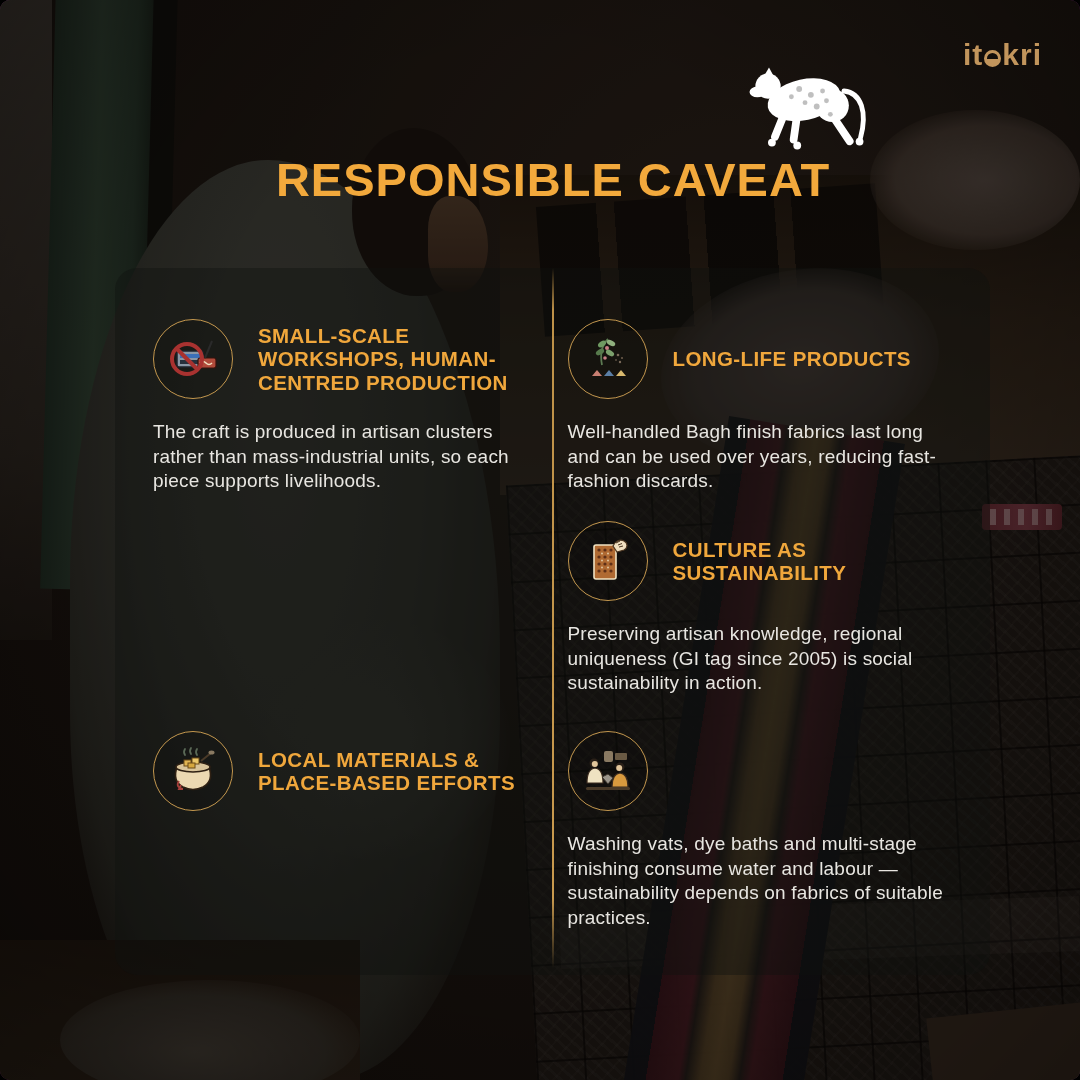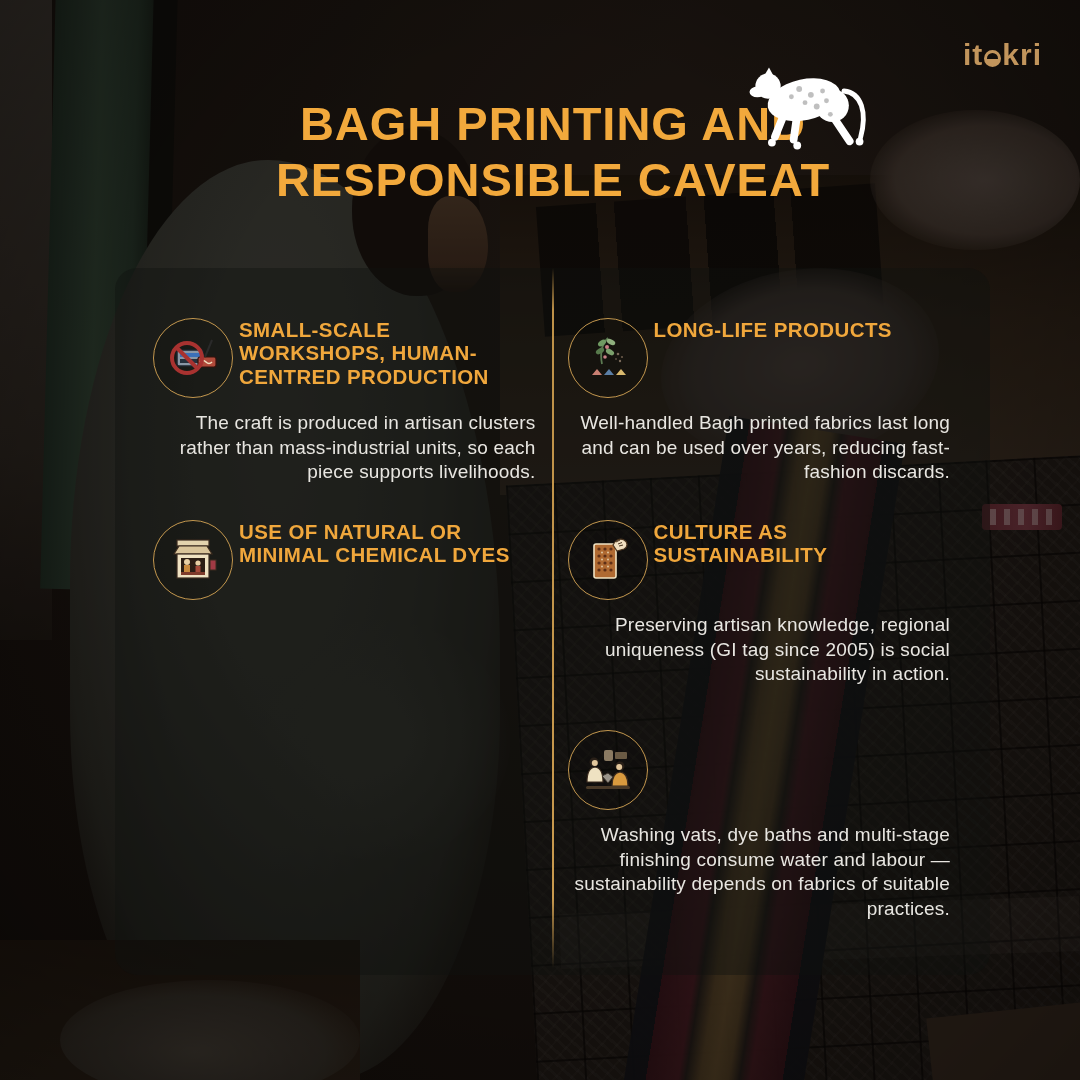--- a/index.html
+++ b/index.html
@@ -1,20 +1,21 @@
 <!DOCTYPE html>
 <html><head>
 <meta charset="utf-8">
 <style>
   html,body{margin:0;padding:0;background:#000;}
   *{box-sizing:border-box;}
   #poster{
     position:relative;width:1080px;height:1080px;overflow:hidden;
     font-family:"Liberation Sans",sans-serif;
     background:#701a75;
+    border-radius:10px;
   }
   
   .bg-layer{position:absolute;pointer-events:none;}
   .bg-base{inset:0;background:
     radial-gradient(ellipse at 68% 28%, #2e251c 0%, #1d1712 45%, #120e0b 100%);}
   .bg-wall-left{left:0;top:0;width:52px;height:640px;background:linear-gradient(180deg,#56514a,#3b362f 70%,#241e18);opacity:.8;}
   .bg-door{left:48px;top:-10px;width:104px;height:600px;background:linear-gradient(90deg,#22382c,#36513f 45%,#2a4233 80%,#16241c);transform:rotate(1.5deg);}
   .bg-door-edge{left:146px;top:-10px;width:24px;height:600px;background:#0c0e0b;transform:rotate(1.5deg);}
   .bg-table-right{left:500px;top:175px;width:600px;height:320px;background:linear-gradient(180deg,#20180f 0%,#362a1c 45%,#46372a 100%);}
   .bg-blocks{left:540px;top:195px;width:340px;height:130px;background:
@@ -64,26 +65,26 @@
     background:linear-gradient(to top,#c2955c 46%,transparent 46%);vertical-align:-2px;margin:0 1px;}
   .title-block{position:absolute;left:26px;top:96px;width:1054px;text-align:center;}
   .title-block h1{margin:0;color:#f2a93c;font-size:47px;line-height:1.2;font-weight:800;letter-spacing:1px;}
   .tiger{position:absolute;left:742px;top:52px;width:128px;height:112px;z-index:5;}
 
   
   .panel-grid{position:absolute;left:115px;top:268px;width:875px;height:707px;
     display:grid;grid-template-columns:1fr 1fr;grid-template-rows:202px 210px auto;
     column-gap:32px;padding:50px 40px 0 38px;}
   .card{min-width:0;}
-  .card-head{display:flex;align-items:flex-start;gap:6px;min-height:82px;}
+  .card-head{display:flex;align-items:center;gap:25px;min-height:82px;}
   .icon-circle{width:80px;height:80px;border:1.6px solid #c3974e;border-radius:50%;flex:0 0 auto;
     display:flex;align-items:center;justify-content:center;background:rgba(0,0,0,.12);}
   .icon-circle svg{width:56px;height:56px;}
   .card-title{margin:0;color:#f0a73c;font-size:20.5px;font-weight:800;line-height:1.14;letter-spacing:.4px;max-width:302px;text-transform:uppercase;}
-  .card-body{margin:11px 0 0 0;color:#e8e6e1;font-size:19px;line-height:1.3;max-width:392px;letter-spacing:.2px;text-align:right;}
+  .card-body{margin:20px 0 0 0;color:#e8e6e1;font-size:19px;line-height:1.3;max-width:392px;letter-spacing:.2px;}
 </style>
 </head>
 <body>
 
 <div id="poster">
 
   <div class="bg-layer bg-base"></div>
   <div class="bg-layer bg-wall-left"></div>
   <div class="bg-layer bg-door"></div>
   <div class="bg-layer bg-door-edge"></div>
@@ -101,21 +102,21 @@
   <div class="bg-layer bg-patchwork-light"></div>
   <div class="bg-layer bg-stripe-band"></div>
   <div class="bg-layer bg-pink-strip"></div>
   <div class="bg-layer bg-corner-br"></div>
   <div class="bg-layer bg-vignette"></div>
   <div class="bg-layer bg-darken"></div>
 
   <div class="logo"><span>it</span><span class="logo-o"></span><span>kri</span></div>
 
   <div class="title-block">
-    <h1><span>BAGH PRINTING AND</span><br><span>RESPONSIBLE CAVEAT</span></h1>
+    <h1><br><span>RESPONSIBLE CAVEAT</span></h1>
   </div>
 
   <svg class="tiger" viewBox="0 0 130 115">
     <g fill="#ffffff">
       <polygon points="20,28 27,16 33,27"></polygon>
       <circle cx="26" cy="35" r="13"></circle>
       <ellipse cx="15" cy="41" rx="8" ry="5.5"></ellipse>
       <ellipse cx="63" cy="49" rx="38" ry="21" transform="rotate(-12 63 49)"></ellipse>
       <rect x="34" y="58" width="8" height="34" rx="4" transform="rotate(22 38 75)"></rect>
       <rect x="50" y="62" width="8" height="32" rx="4" transform="rotate(8 54 78)"></rect>
@@ -177,41 +178,24 @@
               <circle cx="42" cy="27" r="1.1" fill="#6a5a4a"></circle>
             <circle cx="40" cy="31" r="1.2" fill="#7a6a5a"></circle>
               <circle cx="36" cy="29" r="1" fill="#5a4f42"></circle>
             <path d="M12 45 l5-6 5 6 z" fill="#c97f72"></path>
             <path d="M24 45 l5-6 5 6 z" fill="#5b7fa6"></path>
             <path d="M36 45 l5-6 5 6 z" fill="#d9b96e"></path>
           </svg>
         </div>
         <h3 class="card-title">LONG-LIFE PRODUCTS</h3>
       </div>
-      <p class="card-body">Well-handled Bagh printed fabrics last long and can be used over years, reducing fast-fashion discards.</p>
-    </section>
-
-    <section class="card">
-      <div class="card-head">
-        <div class="icon-circle">
-          <svg viewBox="0 0 56 56">
-            <rect x="12" y="8" width="32" height="6" fill="#e3d3ae" stroke="#3a2a1e" stroke-width="1.2"></rect>
-            <path d="M9 22 L14 14 H42 L47 22 Z" fill="#d9c49a" stroke="#3a2a1e" stroke-width="1.2"></path>
-            <rect x="12" y="22" width="32" height="24" fill="#efe2c2" stroke="#3a2a1e" stroke-width="1.2"></rect>
-            <rect x="16" y="26" width="24" height="16" fill="#2b1d14"></rect>
-            <circle cx="22" cy="30" r="3" fill="#e8cfa4"></circle>
-            <rect x="19" y="33" width="6" height="7" fill="#c98a3e"></rect>
-            <circle cx="33" cy="31" r="2.6" fill="#e8cfa4"></circle>
-            <rect x="30.5" y="34" width="5" height="6" fill="#a74b3a"></rect>
-            <rect x="16" y="40" width="24" height="3" fill="#7e3b2b"></rect>
-            <rect x="45" y="28" width="6" height="10" fill="#a23a44" stroke="#3a2a1e" stroke-width="1"></rect>
-          </svg>
-        </div>
-        <h3 class="card-title">USE OF NATURAL OR MINIMAL CHEMICAL DYES</h3>
-      </div>
+      <p class="card-body">Well-handled Bagh finish fabrics last long and can be used over years, reducing fast-fashion discards.</p>
+    </section>
+
+    <section class="card">
     </section>
 
     <section class="card">
       <div class="card-head">
         <div class="icon-circle">
           <svg viewBox="0 0 56 56">
             <rect x="14" y="12" width="22" height="34" rx="2" fill="#b06a32" stroke="#efe2c2" stroke-width="1.6"></rect>
             <g fill="#5e2f17">
               <circle cx="19" cy="17" r="1.6"></circle>
                 <circle cx="25" cy="17" r="1.6"></circle>
@@ -237,20 +221,36 @@
             <path d="M33 13 C35 8 40 6 44 8 C48 10 48 15 44 17 L37 19 Z" fill="#f0dfc0" stroke="#4a3520" stroke-width="1.2"></path>
             <path d="M36 10 l4-2 M38 12 l4-1.5 M39 14 l4-1" stroke="#4a3520" stroke-width="1" fill="none"></path>
           </svg>
         </div>
         <h3 class="card-title">CULTURE AS SUSTAINABILITY</h3>
       </div>
       <p class="card-body">Preserving artisan knowledge, regional uniqueness (GI tag since 2005) is social sustainability in action.</p>
     </section>
 
     <section class="card">
+      <div class="card-head">
+        <div class="icon-circle">
+          <svg viewBox="0 0 56 56">
+            <path d="M20 6 q-2 3 0 6 M26 5 q-2 3 0 6 M32 6 q-2 3 0 6" stroke="#5b6a57" stroke-width="1.8" fill="none" stroke-linecap="round"></path>
+            <path d="M12 24 q-5 14 6 20 q10 5 20 0 q11 -6 6 -20 z" fill="#ecd9b2" stroke="#2e2013" stroke-width="1.6"></path>
+            <ellipse cx="28" cy="24" rx="17" ry="5" fill="#d9c49a" stroke="#2e2013" stroke-width="1.6"></ellipse>
+            <rect x="19" y="17" width="7" height="6" fill="#e0b452" stroke="#6b4a16" stroke-width="1"></rect>
+            <rect x="27" y="15" width="7" height="6" fill="#eac76a" stroke="#6b4a16" stroke-width="1"></rect>
+            <rect x="23" y="20" width="7" height="5" fill="#d6a73e" stroke="#6b4a16" stroke-width="1"></rect>
+            <line x1="36" y1="18" x2="46" y2="10" stroke="#4a3a28" stroke-width="2"></line>
+            <ellipse cx="46.5" cy="9.5" rx="3" ry="2" fill="#8a7a62"></ellipse>
+            <path d="M14 38 q-4 6 4 8 M18 46 l-4 0 l2 -4" stroke="#a8403c" stroke-width="1.8" fill="none"></path>
+          </svg>
+        </div>
+        <h3 class="card-title">LOCAL MATERIALS &amp; PLACE-BASED EFFORTS</h3>
+      </div>
     </section>
 
     <section class="card">
       <div class="card-head">
         <div class="icon-circle">
           <svg viewBox="0 0 56 56">
             <rect x="24" y="8" width="9" height="11" rx="2" fill="#8a7a62"></rect>
             <rect x="35" y="10" width="12" height="7" rx="1" fill="#6a5a44"></rect>
             <circle cx="14" cy="20" r="4.5" fill="#2a2018"></circle>
             <circle cx="14.8" cy="21" r="3" fill="#e3c79c"></circle>

